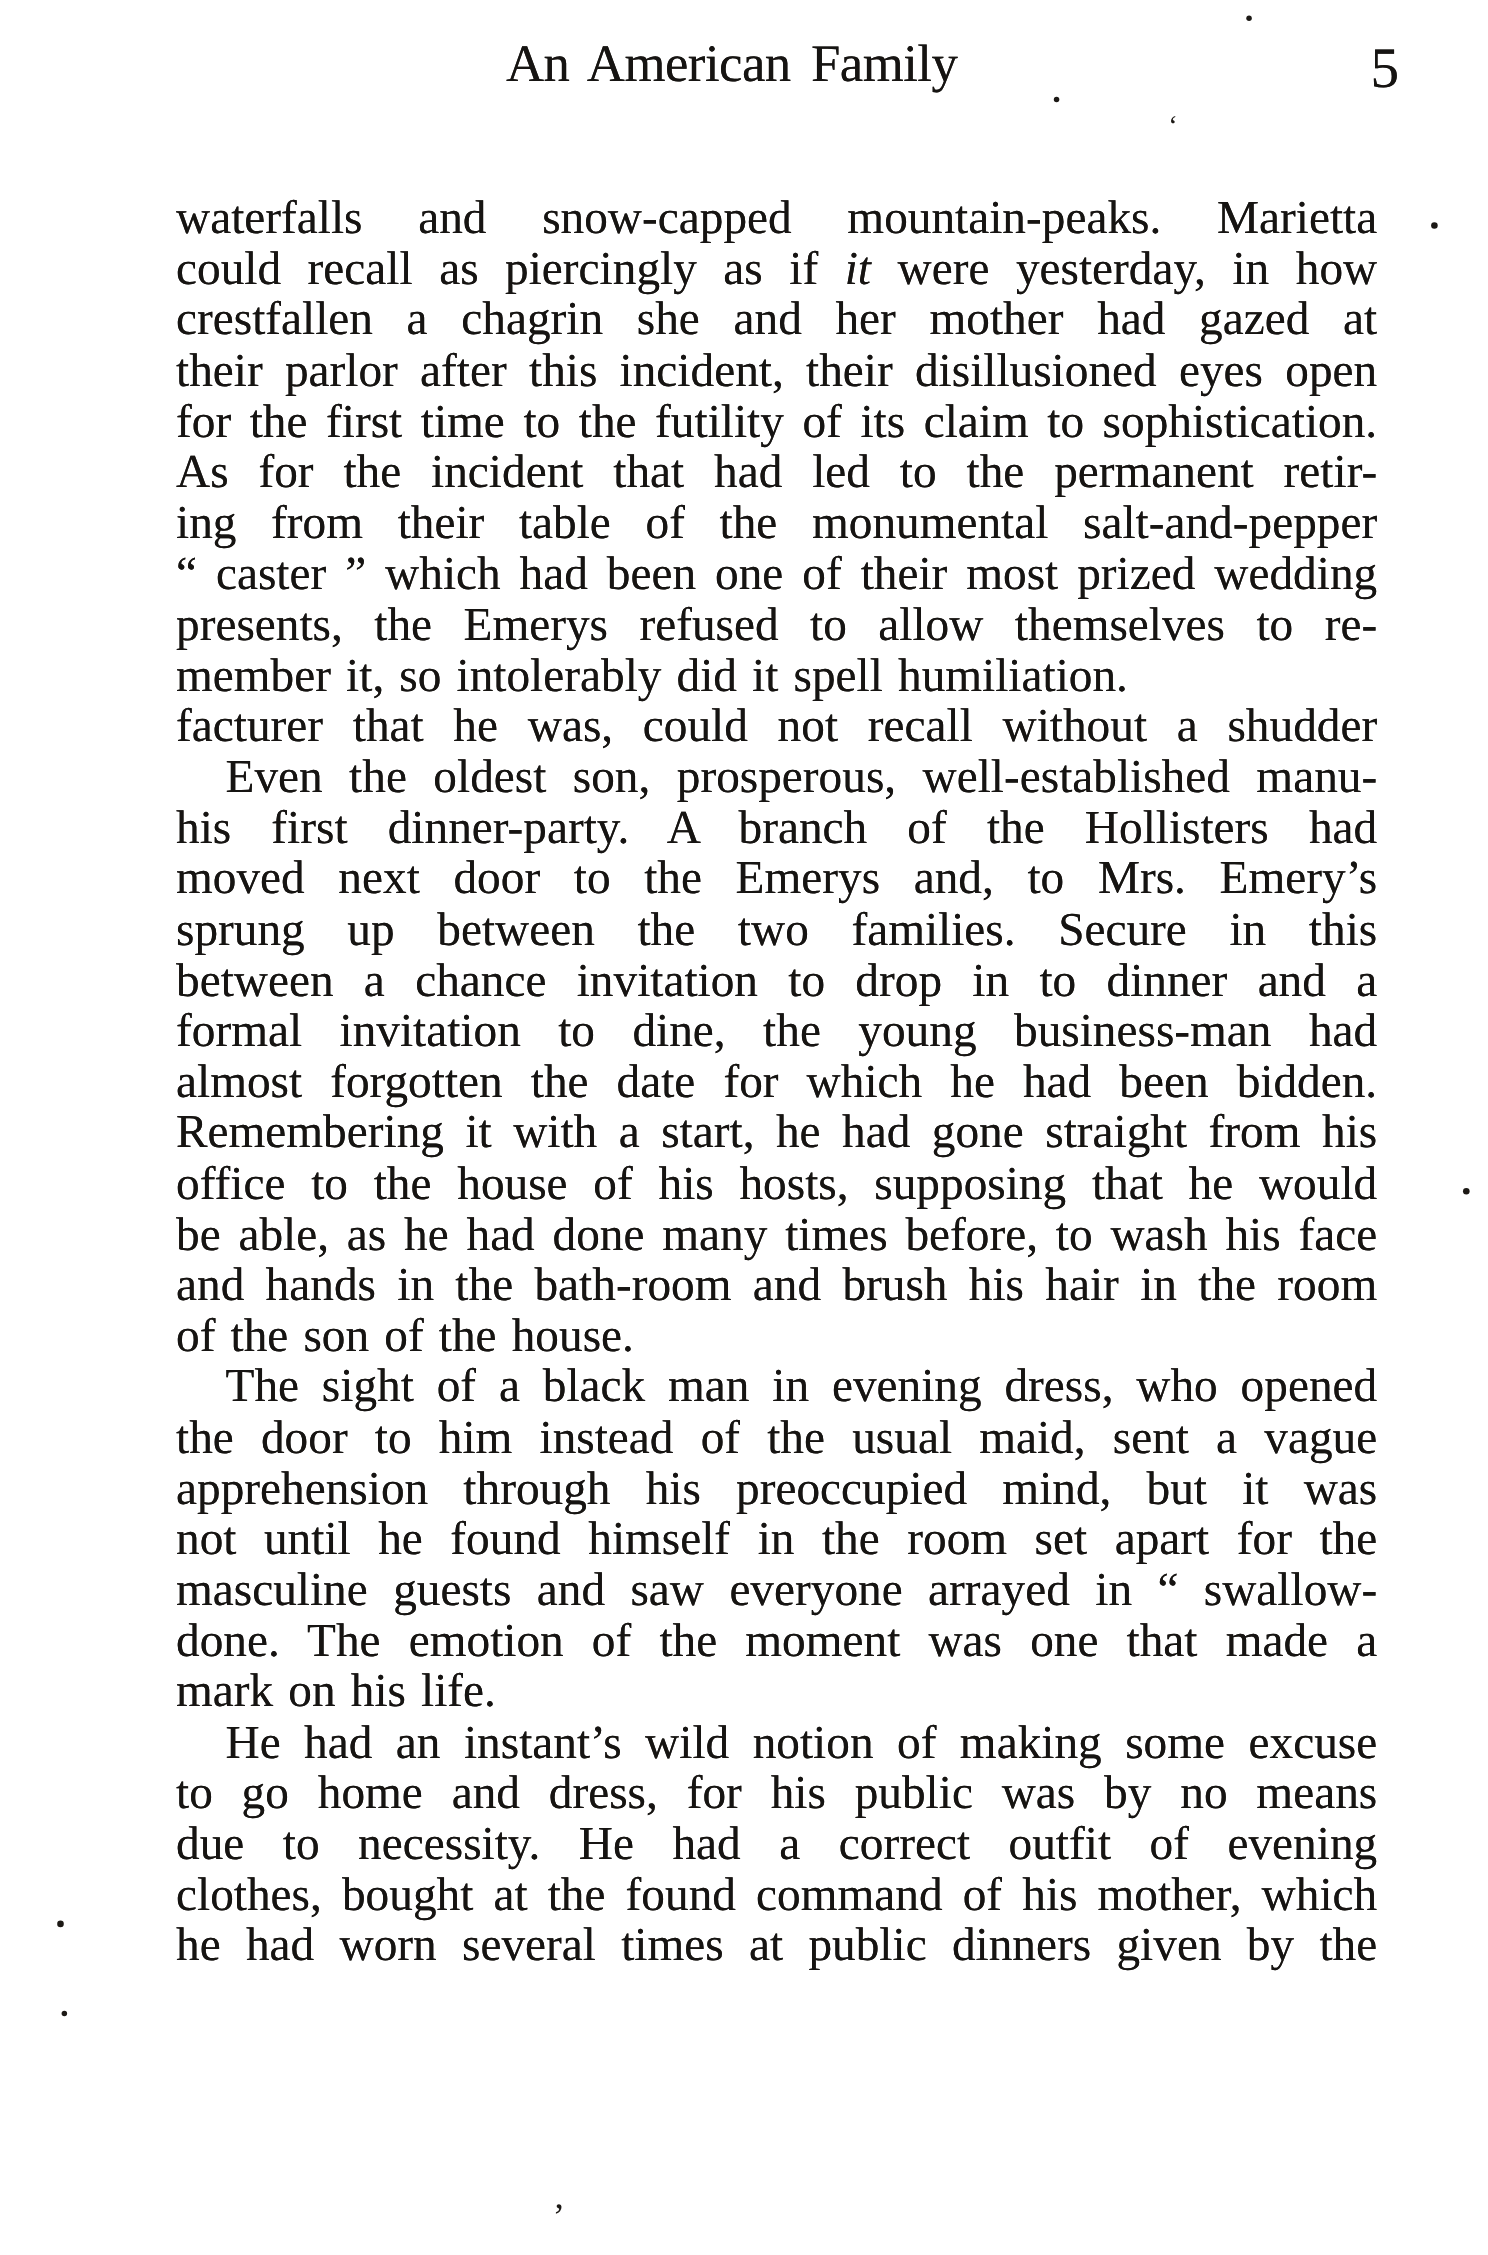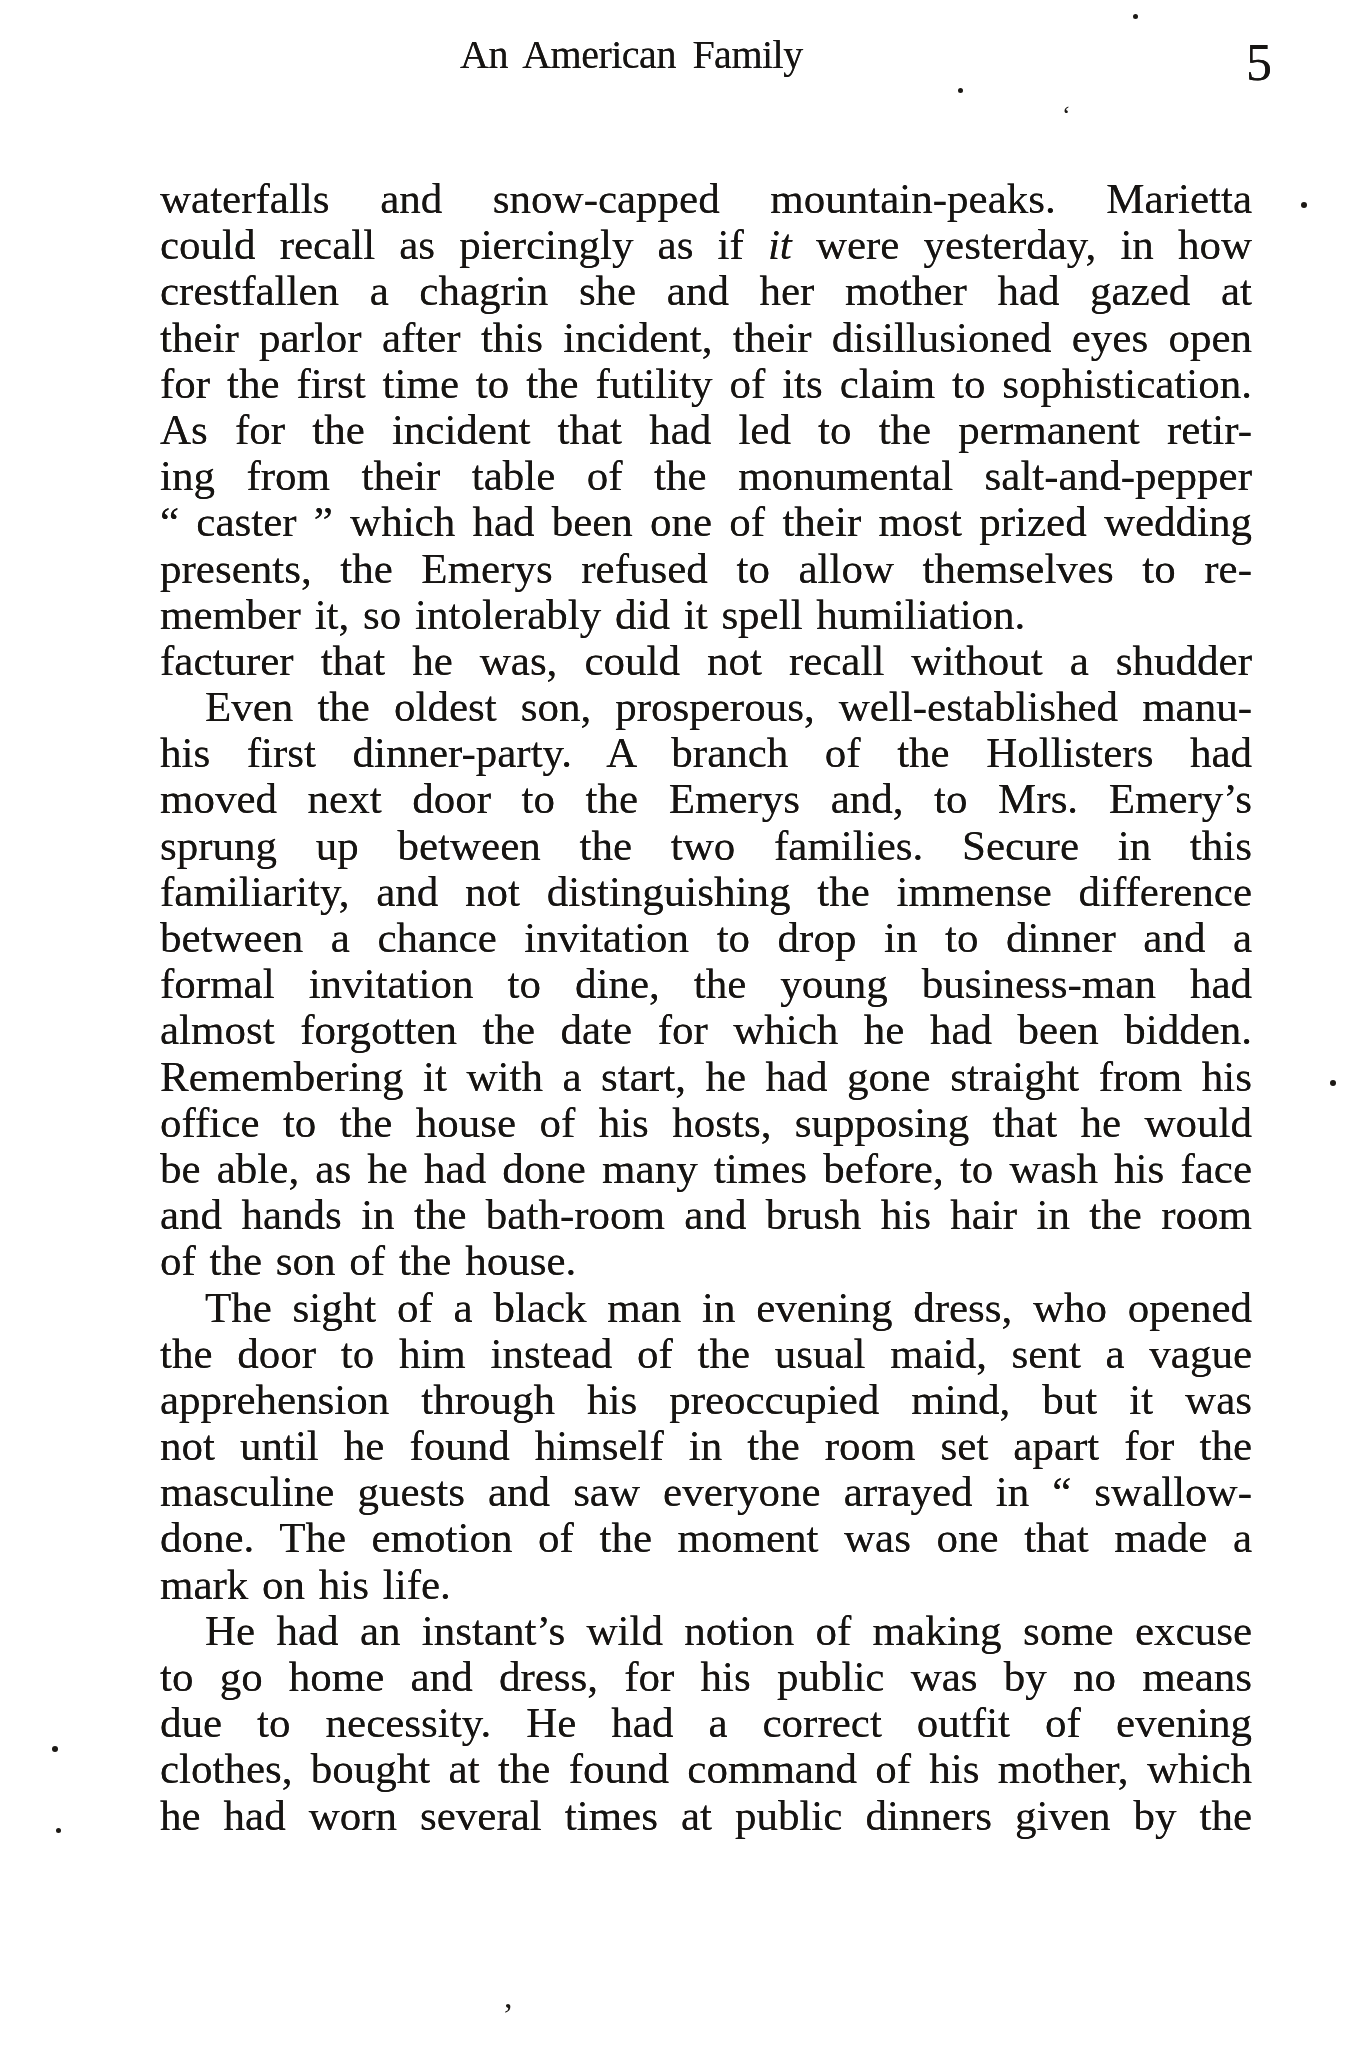--- a/index.html
+++ b/index.html
@@ -9,21 +9,21 @@
     height: 2050px;
     background: var(--paper, #ffffff);
     font-family: "Liberation Serif", serif;
     color: var(--ink, #161412);
     overflow: hidden;
   }
   .running-title {
     position: absolute;
     left: 460px;
     top: 31px;
-    font-size: 40px;
+    font-size: 48px;
     letter-spacing: -0.5px;
     word-spacing: 7px;
     white-space: nowrap;
     text-shadow: 0 0 0.6px rgba(20,16,12,0.85);
   }
   .page-number {
     position: absolute;
     left: 1246px;
     top: 33px;
     font-size: 52px;
@@ -74,21 +74,20 @@
       <div class="line">As for the incident that had led to the permanent retir-</div>
       <div class="line">ing from their table of the monumental salt-and-pepper</div>
       <div class="line">“ caster ” which had been one of their most prized wedding</div>
       <div class="line">presents, the Emerys refused to allow themselves to re-</div>
       <div class="line para-end">member it, so intolerably did it spell humiliation.</div>
       <div class="line">facturer that he was, could not recall without a shudder</div>
       <div class="line indent">Even the oldest son, prosperous, well-established manu-</div>
       <div class="line">his first dinner-party.  A branch of the Hollisters had</div>
       <div class="line">moved next door to the Emerys and, to Mrs. Emery’s</div>
       <div class="line">sprung up between the two families.  Secure in this</div>
-      <div class="line">familiarity, and not distinguishing the immense difference</div>
       <div class="line">between a chance invitation to drop in to dinner and a</div>
       <div class="line">formal invitation to dine, the young business-man had</div>
       <div class="line">almost forgotten the date for which he had been bidden.</div>
       <div class="line">Remembering it with a start, he had gone straight from his</div>
       <div class="line">office to the house of his hosts, supposing that he would</div>
       <div class="line">be able, as he had done many times before, to wash his face</div>
       <div class="line">and hands in the bath-room and brush his hair in the room</div>
       <div class="line para-end">of the son of the house.</div>
       <div class="line indent">The sight of a black man in evening dress, who opened</div>
       <div class="line">the door to him instead of the usual maid, sent a vague</div>

